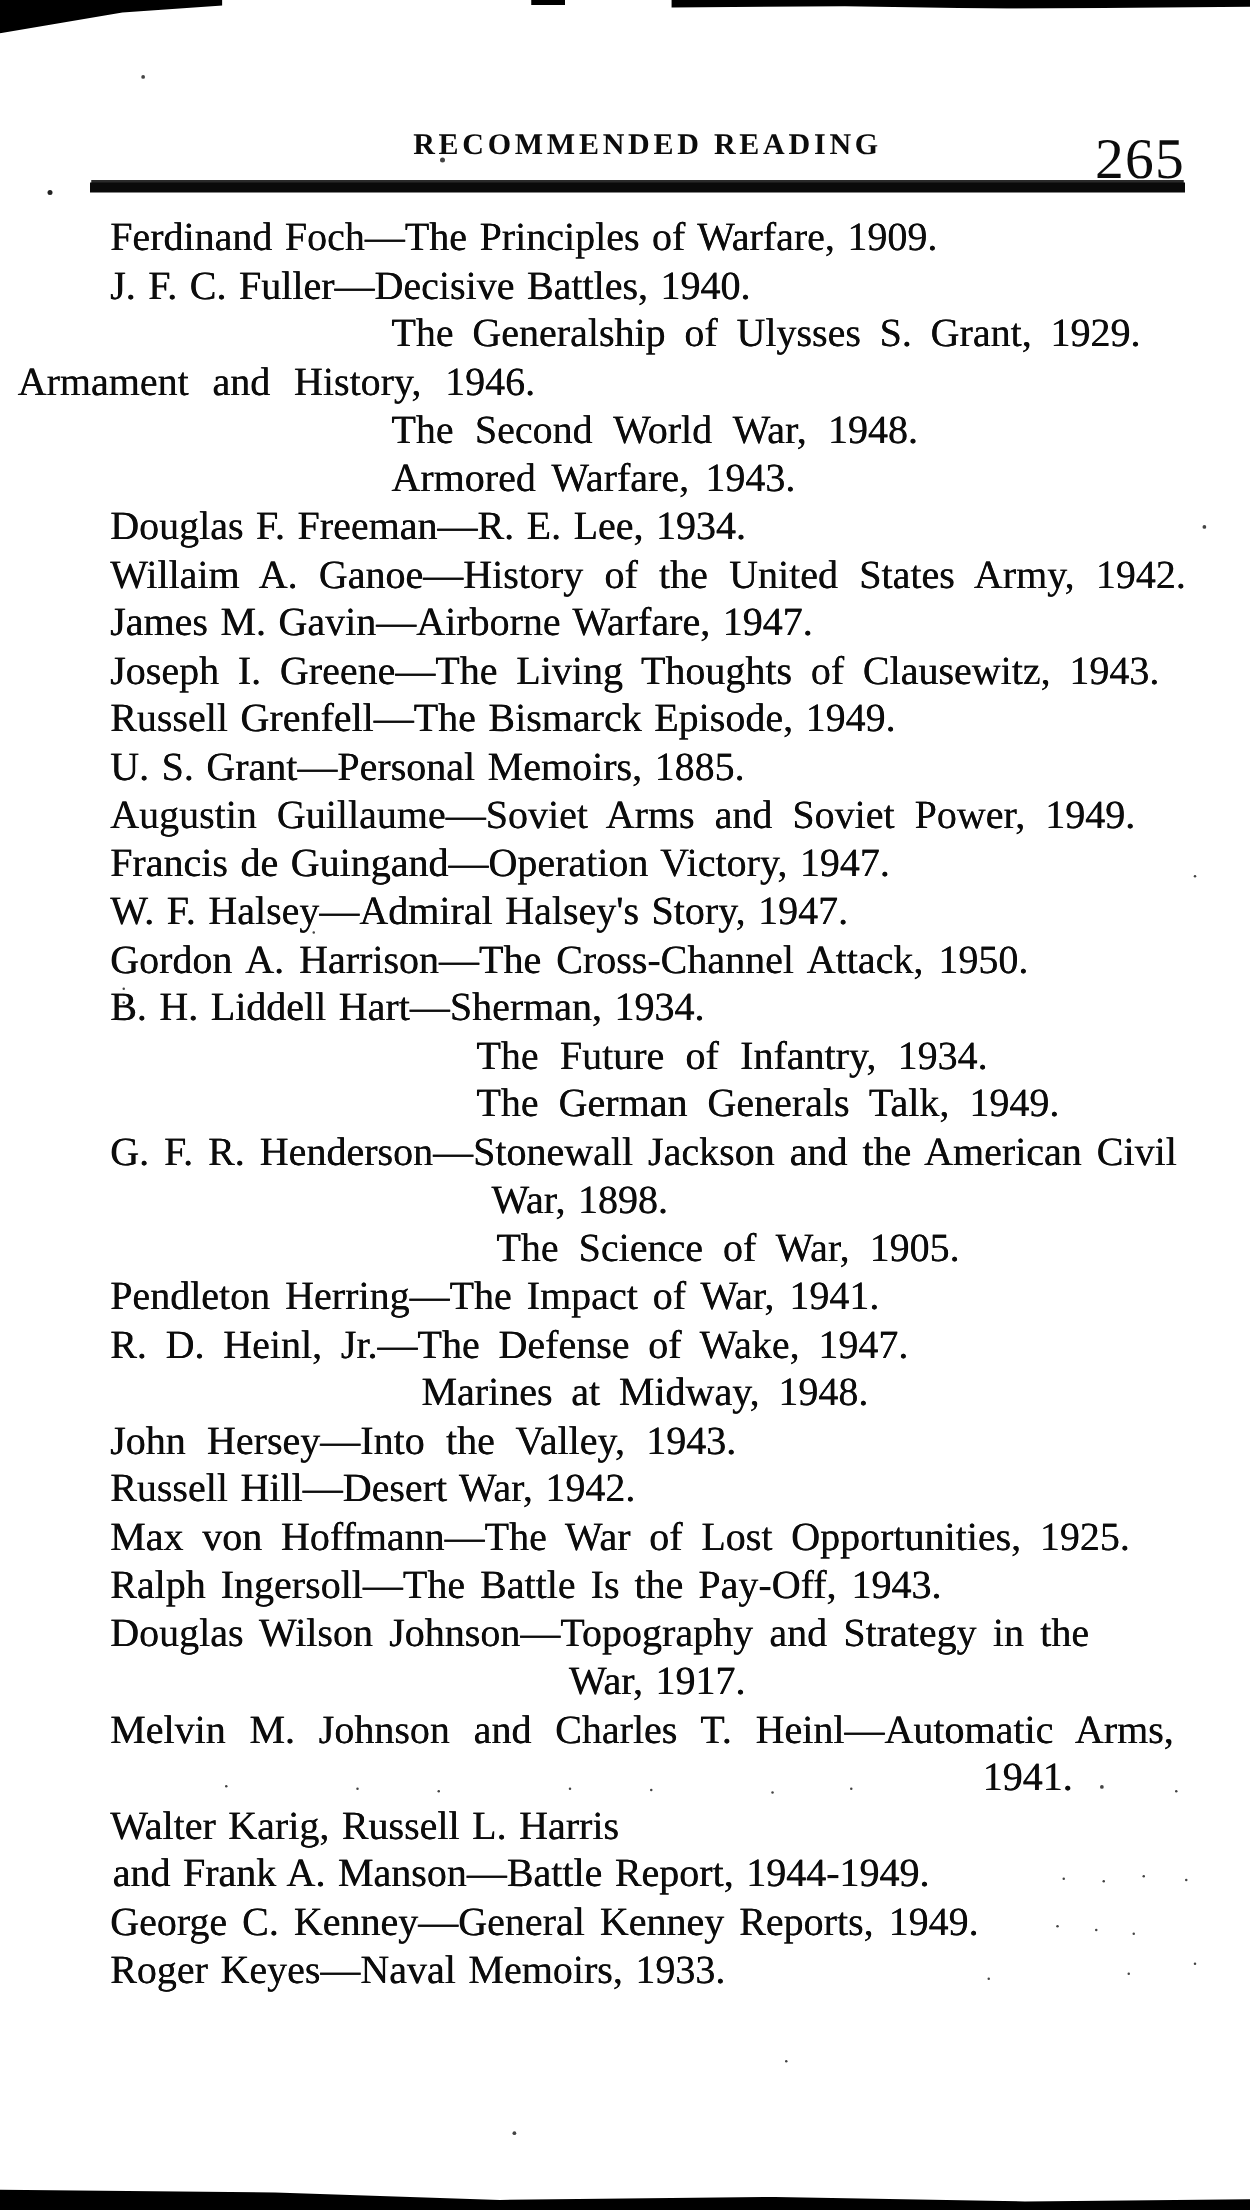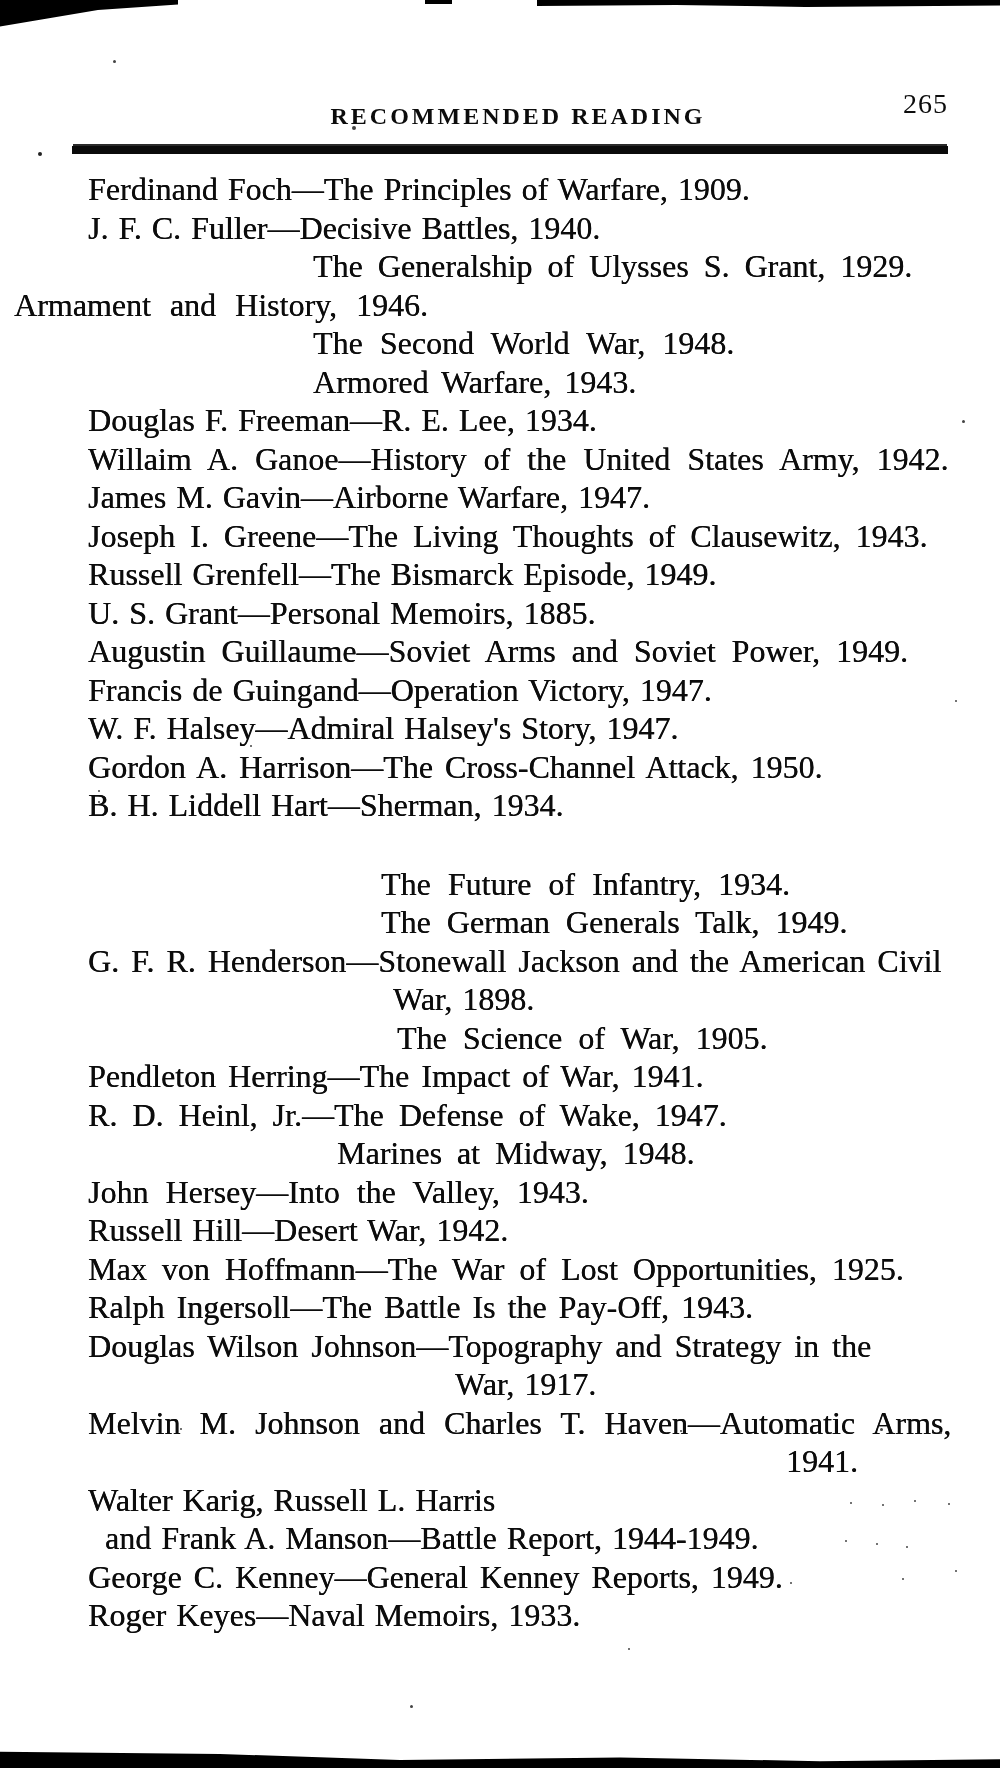--- a/index.html
+++ b/index.html
@@ -31,58 +31,58 @@
   }
 
   
   .running-head {
     position: absolute; top: 103px; left: 88px; right: 52px;
     text-align: center;
     font-size: 24px; font-weight: bold; letter-spacing: 3px;
     white-space: nowrap;
   }
   .page-number {
-    position: absolute; top: 88px; right: 52px;
-    font-size: 28px; letter-spacing: 1px;
+    position: absolute; top: 100px; right: 52px;
+    font-size: 46px; letter-spacing: 1px;
   }
   .head-rule {
     position: absolute; top: 146px; left: 72px; width: 876px; height: 8px;
     background: #0a0a0a;
     box-shadow: 0 -3px 0 -1px #2a2a2a;
   }
 
   
   #reading-list { position: absolute; top: 170px; left: 0; width: 100%; }
   .book-line {
     height: 38.5px; line-height: 38.5px;
     font-size: 32px;
     white-space: nowrap;
     word-spacing: 2px;
     text-shadow: 0.3px 0 0 #0c0c0c;
   }
   .level-author      { padding-left: 88px; }
-  .level-author-cont { padding-left: 105px; }
+  .level-author-cont { padding-left: 72px; margin-left: 18px; }
   .level-work-1      { padding-left: 313px; }
   .level-work-2      { padding-left: 381px; }
   .level-work-2b     { padding-left: 397px; }
   .level-wrap-2      { padding-left: 393px; }
   .level-work-3      { padding-left: 337px; }
   .level-wrap-3      { padding-left: 455px; }
   .level-wrap-right  { padding-left: 786px; }
 
   
   .book-line:nth-child(3)  { word-spacing: 7px; }
   .book-line:nth-child(4)  { word-spacing: 11px; padding-left: 14px; }
   .book-line:nth-child(5)  { word-spacing: 9px; }
   .book-line:nth-child(6)  { word-spacing: 5px; }
   .book-line:nth-child(8)  { word-spacing: 9px; }
   .book-line:nth-child(10) { word-spacing: 7px; }
   .book-line:nth-child(13) { word-spacing: 8px; }
   .book-line:nth-child(16) { word-spacing: 4px; }
-  .book-line:nth-child(18) { word-spacing: 9px; margin-top: 40px; }
+  .book-line:nth-child(18) { word-spacing: 9px; }
   .book-line:nth-child(19) { word-spacing: 8px; }
   .book-line:nth-child(20) { word-spacing: 4px; }
   .book-line:nth-child(22) { word-spacing: 8px; }
   .book-line:nth-child(23) { word-spacing: 4px; }
   .book-line:nth-child(24) { word-spacing: 7px; }
   .book-line:nth-child(25) { word-spacing: 7px; }
   .book-line:nth-child(26) { word-spacing: 9px; }
   .book-line:nth-child(28) { word-spacing: 7px; }
   .book-line:nth-child(29) { word-spacing: 4px; }
   .book-line:nth-child(30) { word-spacing: 5px; }
@@ -161,21 +161,21 @@
       <div class="book-line level-work-2b">The Science of War, 1905.</div>
       <div class="book-line level-author">Pendleton Herring—The Impact of War, 1941.</div>
       <div class="book-line level-author">R. D. Heinl, Jr.—The Defense of Wake, 1947.</div>
       <div class="book-line level-work-3">Marines at Midway, 1948.</div>
       <div class="book-line level-author">John Hersey—Into the Valley, 1943.</div>
       <div class="book-line level-author">Russell Hill—Desert War, 1942.</div>
       <div class="book-line level-author">Max von Hoffmann—The War of Lost Opportunities, 1925.</div>
       <div class="book-line level-author">Ralph Ingersoll—The Battle Is the Pay-Off, 1943.</div>
       <div class="book-line level-author">Douglas Wilson Johnson—Topography and Strategy in the</div>
       <div class="book-line level-wrap-3">War, 1917.</div>
-      <div class="book-line level-author">Melvin M. Johnson and Charles T. Haven—Automatic Arms,</div>
+      <div class="book-line level-author">Melvin M. Johnson and Charles T. Heinl—Automatic Arms,</div>
       <div class="book-line level-wrap-right">1941.</div>
       <div class="book-line level-author">Walter Karig, Russell L. Harris</div>
       <div class="book-line level-author-cont">and Frank A. Manson—Battle Report, 1944-1949.</div>
       <div class="book-line level-author">George C. Kenney—General Kenney Reports, 1949.</div>
       <div class="book-line level-author">Roger Keyes—Naval Memoirs, 1933.</div>
     </main>
 
   <span class="dot d1"></span>
   <span class="dot d2"></span>
   <span class="dot d3"></span>

